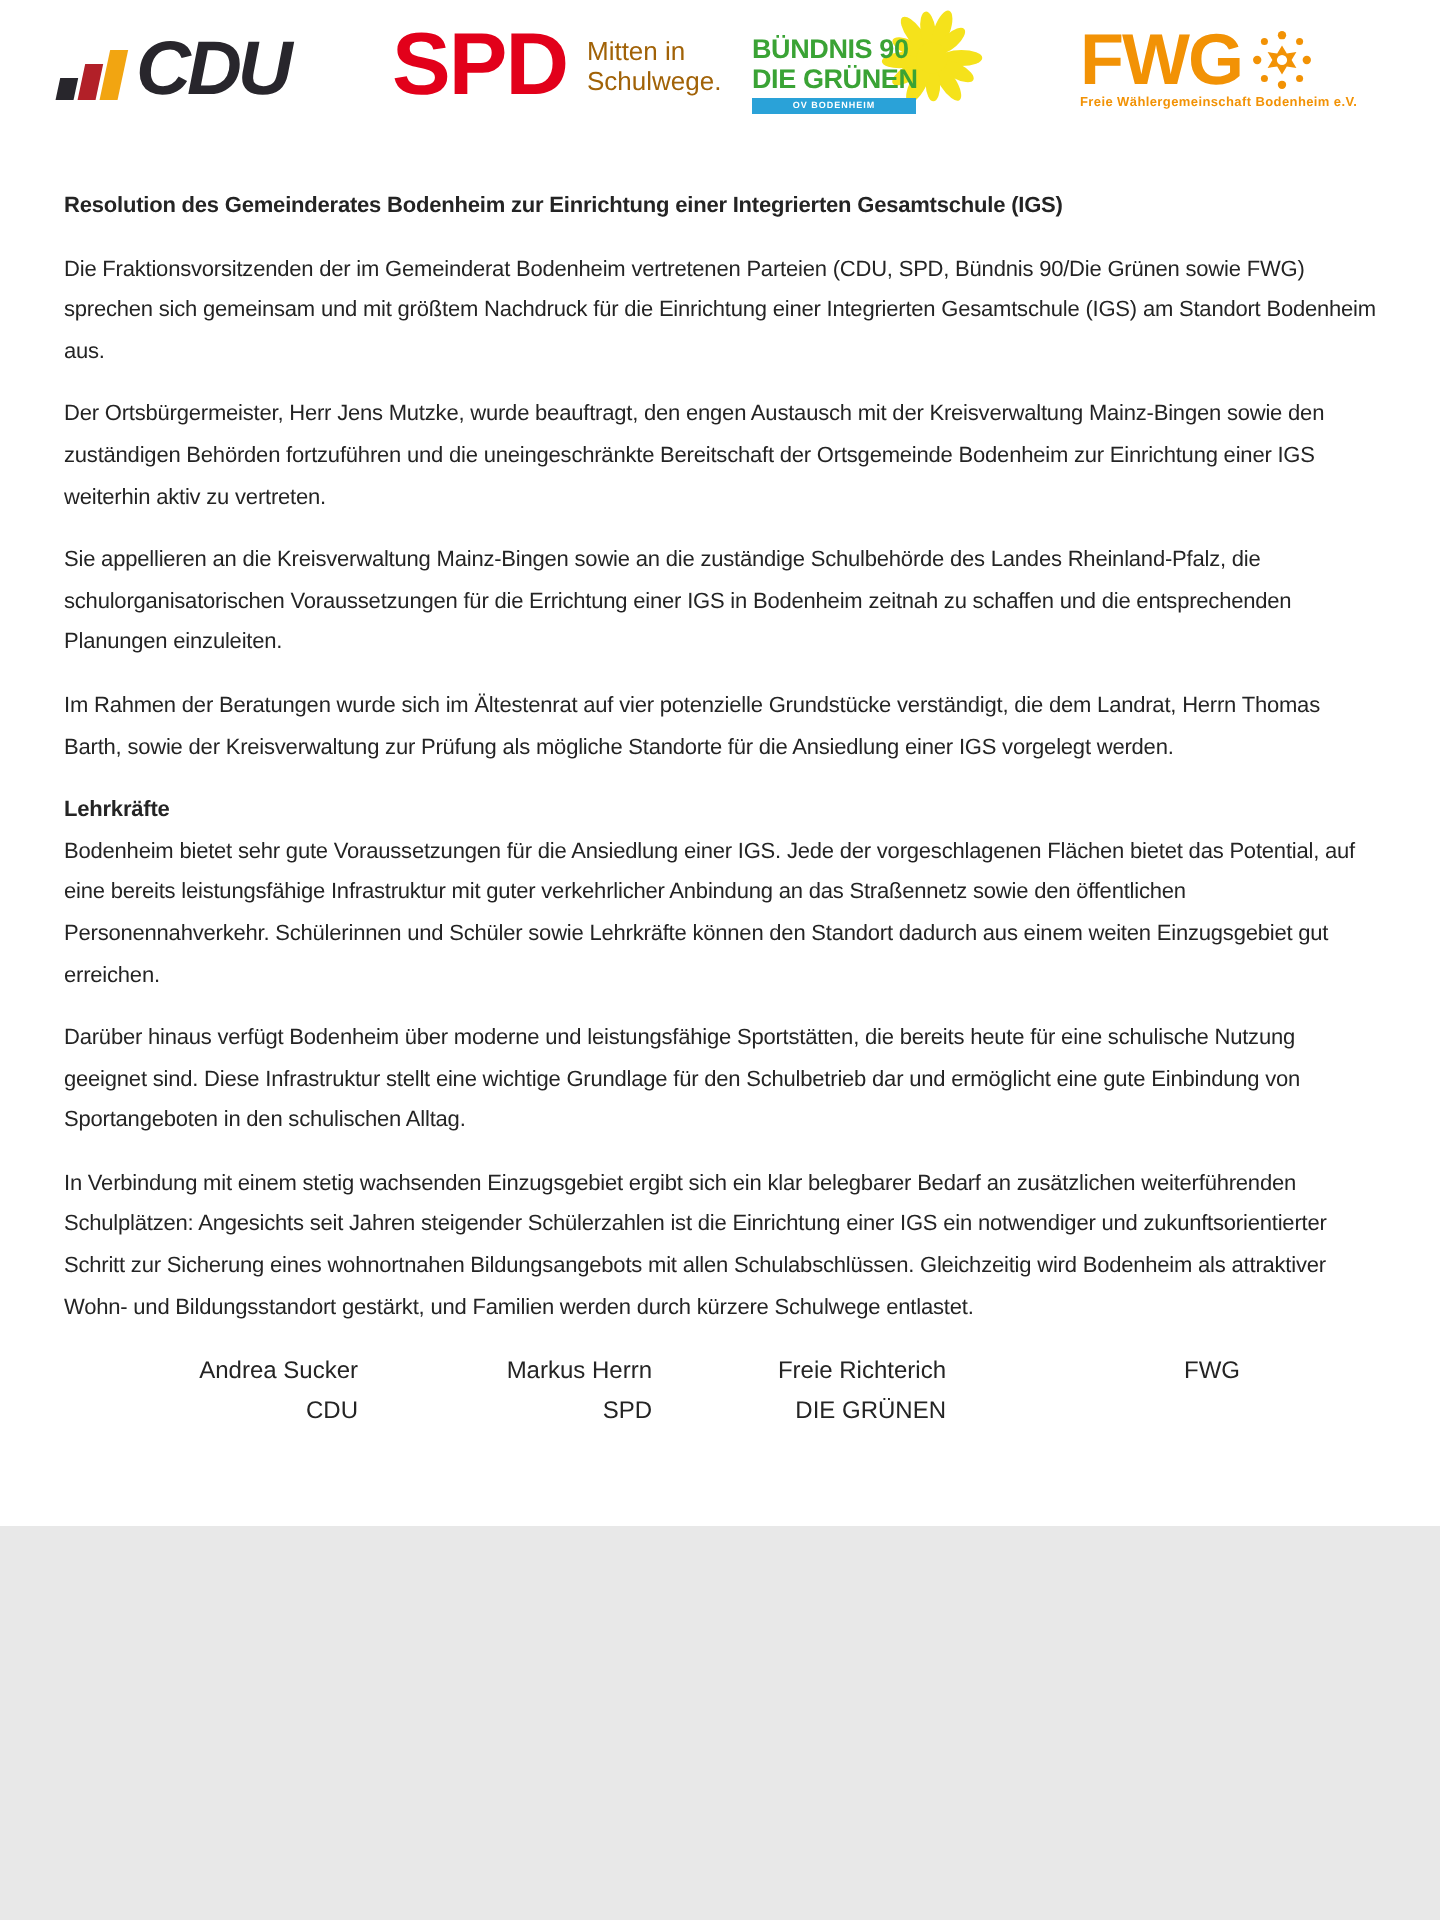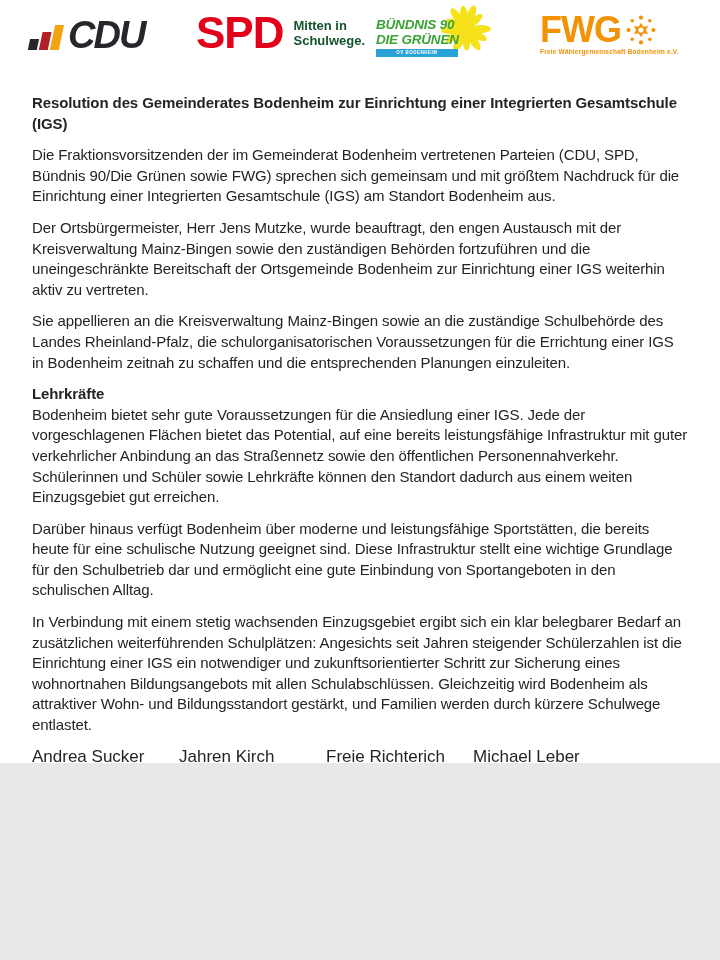--- a/index.html
+++ b/index.html
@@ -15,41 +15,41 @@
   .cdu-logo { position:absolute; left:30px; top:16px; display:flex; align-items:flex-end; }
   .cdu-bars { display:inline-flex; align-items:flex-end; gap:2px; margin-right:7px; transform:skewX(-12deg); padding-bottom:4px; }
   .cdu-bars i { display:block; width:9px; }
   .cdu-bars i.b1 { height:11px; background:#28262c; }
   .cdu-bars i.b2 { height:18px; background:#b22028; }
   .cdu-bars i.b3 { height:25px; background:#f2a511; }
   .cdu-text { font-size:38px; font-weight:bold; font-style:italic; letter-spacing:-2px; color:#28262c; line-height:1; }
 
   .spd-logo { position:absolute; left:196px; top:12px; display:flex; align-items:center; }
   .spd-text { font-size:44px; font-weight:bold; color:#e2001a; letter-spacing:-1px; line-height:0.95; }
-  .spd-tag { margin-left:10px; font-size:13px; font-weight:bold; color:#14532d; line-height:1.18; }
+  .spd-tag { margin-left:10px; font-size:13px; font-weight:normal; color:#a16207; line-height:1.18; }
 
   .gruene-logo { position:absolute; left:376px; top:17px; width:130px; }
-  .gruene-text { position:relative; z-index:2; font-size:13.5px; font-weight:bold; font-style:italic; color:#3aa335; line-height:1.12; letter-spacing:-0.2px; white-space:nowrap; }
+  .gruene-text { position:relative; z-index:2; font-size:13.5px; font-weight:bold; color:#3aa335; line-height:1.12; letter-spacing:-0.2px; white-space:nowrap; }
   .sunflower { position:absolute; left:64px; top:-14px; z-index:1; }
   .gruene-banner { position:relative; z-index:2; margin-top:2px; width:82px; height:8px; background:#2aa2d8; color:#ffffff; font-size:4.5px; font-weight:bold; letter-spacing:0.5px; text-align:center; line-height:8px; }
 
   .fwg-logo { position:absolute; left:540px; top:14px; }
   .fwg-row { display:flex; align-items:center; gap:4px; }
   .fwg-text { font-size:36px; font-weight:bold; color:#f29205; letter-spacing:-1px; line-height:0.9; }
   .fwg-sub { margin-top:2px; font-size:6.5px; font-weight:bold; color:#f29205; letter-spacing:0.2px; }
 
   
   .doc { position:absolute; left:32px; right:32px; top:93px; }
-  .doc p { margin:0 0 11px 0; font-size:15px; line-height:20.6px; letter-spacing:-0.1px; color:#242424; }
+  .doc p { margin:0 0 11px 0; font-size:11px; line-height:20.6px; letter-spacing:-0.1px; color:#242424; }
   .doc p.title { font-weight:bold; }
   .doc p.heading { font-weight:bold; margin-bottom:0; }
 
   .sig-row { display:flex; margin-top:8px; }
   .sig-col { width:147px; }
-  .sig-col .name, .sig-col .party { font-size:17px; line-height:20px; color:#242424; }
+  .sig-col .name, .sig-col .party { font-size:12px; line-height:20px; color:#242424;text-align:right; }
 </style>
 </head>
 <body>
 
 <div class="page">
 
   <div class="logo-row">
 
     <div class="cdu-logo">
       <span class="cdu-bars">
@@ -116,40 +116,40 @@
 
   </div>
 
   <div class="doc">
 
     <p class="title">Resolution des Gemeinderates Bodenheim zur Einrichtung einer Integrierten Gesamtschule (IGS)</p>
 
     <p>Die Fraktionsvorsitzenden der im Gemeinderat Bodenheim vertretenen Parteien (CDU, SPD, Bündnis 90/Die Grünen sowie FWG) sprechen sich gemeinsam und mit größtem Nachdruck für die Einrichtung einer Integrierten Gesamtschule (IGS) am Standort Bodenheim aus.</p>
     <p>Der Ortsbürgermeister, Herr Jens Mutzke, wurde beauftragt, den engen Austausch mit der Kreisverwaltung Mainz-Bingen sowie den zuständigen Behörden fortzuführen und die uneingeschränkte Bereitschaft der Ortsgemeinde Bodenheim zur Einrichtung einer IGS weiterhin aktiv zu vertreten.</p>
     <p>Sie appellieren an die Kreisverwaltung Mainz-Bingen sowie an die zuständige Schulbehörde des Landes Rheinland-Pfalz, die schulorganisatorischen Voraussetzungen für die Errichtung einer IGS in Bodenheim zeitnah zu schaffen und die entsprechenden Planungen einzuleiten.</p>
+    <p>Im Rahmen der Beratungen wurde sich im Ältestenrat auf vier potenzielle Grundstücke verständigt, die dem Landrat, Herrn Thomas Barth, sowie der Kreisverwaltung zur Prüfung als mögliche Standorte für die Ansiedlung einer IGS vorgelegt werden.</p>
 
     <p class="heading">Lehrkräfte</p>
     <p>Bodenheim bietet sehr gute Voraussetzungen für die Ansiedlung einer IGS. Jede der vorgeschlagenen Flächen bietet das Potential, auf eine bereits leistungsfähige Infrastruktur mit guter verkehrlicher Anbindung an das Straßennetz sowie den öffentlichen Personennahverkehr. Schülerinnen und Schüler sowie Lehrkräfte können den Standort dadurch aus einem weiten Einzugsgebiet gut erreichen.</p>
     <p>Darüber hinaus verfügt Bodenheim über moderne und leistungsfähige Sportstätten, die bereits heute für eine schulische Nutzung geeignet sind. Diese Infrastruktur stellt eine wichtige Grundlage für den Schulbetrieb dar und ermöglicht eine gute Einbindung von Sportangeboten in den schulischen Alltag.</p>
     <p>In Verbindung mit einem stetig wachsenden Einzugsgebiet ergibt sich ein klar belegbarer Bedarf an zusätzlichen weiterführenden Schulplätzen: Angesichts seit Jahren steigender Schülerzahlen ist die Einrichtung einer IGS ein notwendiger und zukunftsorientierter Schritt zur Sicherung eines wohnortnahen Bildungsangebots mit allen Schulabschlüssen. Gleichzeitig wird Bodenheim als attraktiver Wohn- und Bildungsstandort gestärkt, und Familien werden durch kürzere Schulwege entlastet.</p>
 
 
     <div class="sig-row">
       <div class="sig-col">
         <div class="name">Andrea Sucker</div>
         <div class="party">CDU</div>
       </div>
       <div class="sig-col">
-        <div class="name">Jahren Kirch</div>
+        <div class="name">Markus Herrn</div>
         <div class="party">SPD</div>
       </div>
       <div class="sig-col">
         <div class="name">Freie Richterich</div>
         <div class="party">DIE GRÜNEN</div>
       </div>
       <div class="sig-col">
-        <div class="name">Michael Leber</div>
         <div class="party">FWG</div>
       </div>
     </div>
 
   </div>
 </div>
 
 </body></html>

